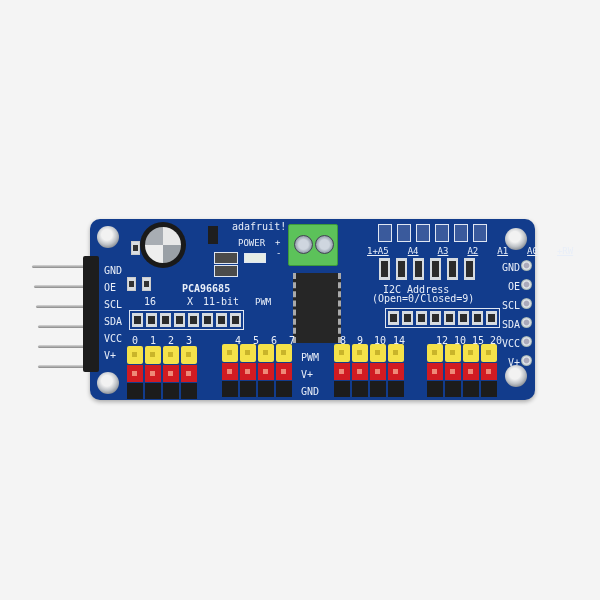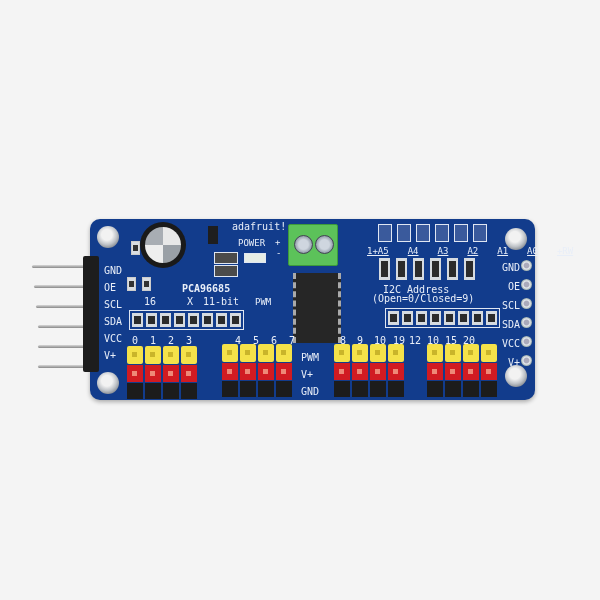--- a/index.html
+++ b/index.html
@@ -169,23 +169,23 @@
 <div class="abs silk" style="left:235px;top:336px;font-size:10px;display:flex;">
   <span style="width:18px">4</span>
   <span style="width:18px">5</span>
   <span style="width:18px">6</span>
   <span style="width:18px">7</span>
 </div>
 <div class="abs silk" style="left:340px;top:336px;font-size:10px;display:flex;">
   <span style="width:17px">8</span>
   <span style="width:17px">9</span>
   <span style="width:19px">10</span>
-  <span style="width:19px">19</span>
-</div>
-<div class="abs silk" style="left:409px;top:336px;font-size:10px;display:flex;">
+  <span style="width:19px">14</span>
+</div>
+<div class="abs silk" style="left:436px;top:336px;font-size:10px;display:flex;">
   <span style="width:18px">12</span>
   <span style="width:18px">10</span>
   <span style="width:18px">15</span>
   <span style="width:18px">20</span>
 </div>
 
 <div class="abs ch" style="left:127px;top:346px;">
   <div class="col">
       <div class="y"></div>
       <div class="r"></div>

